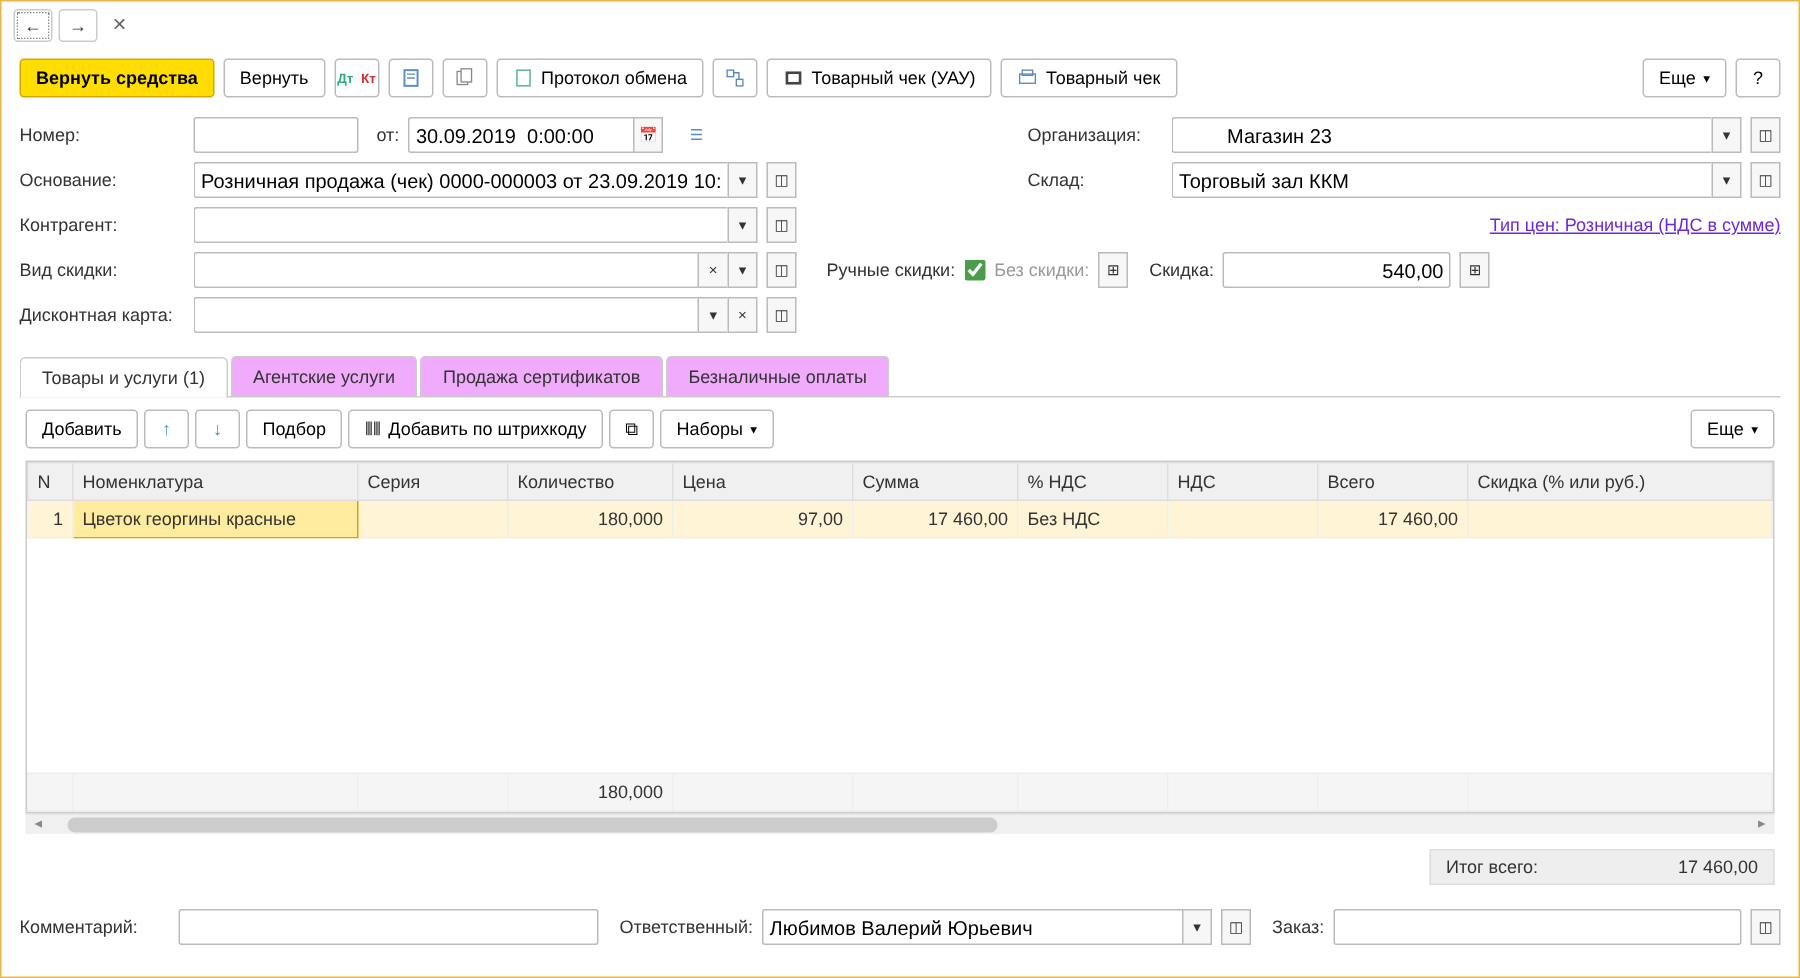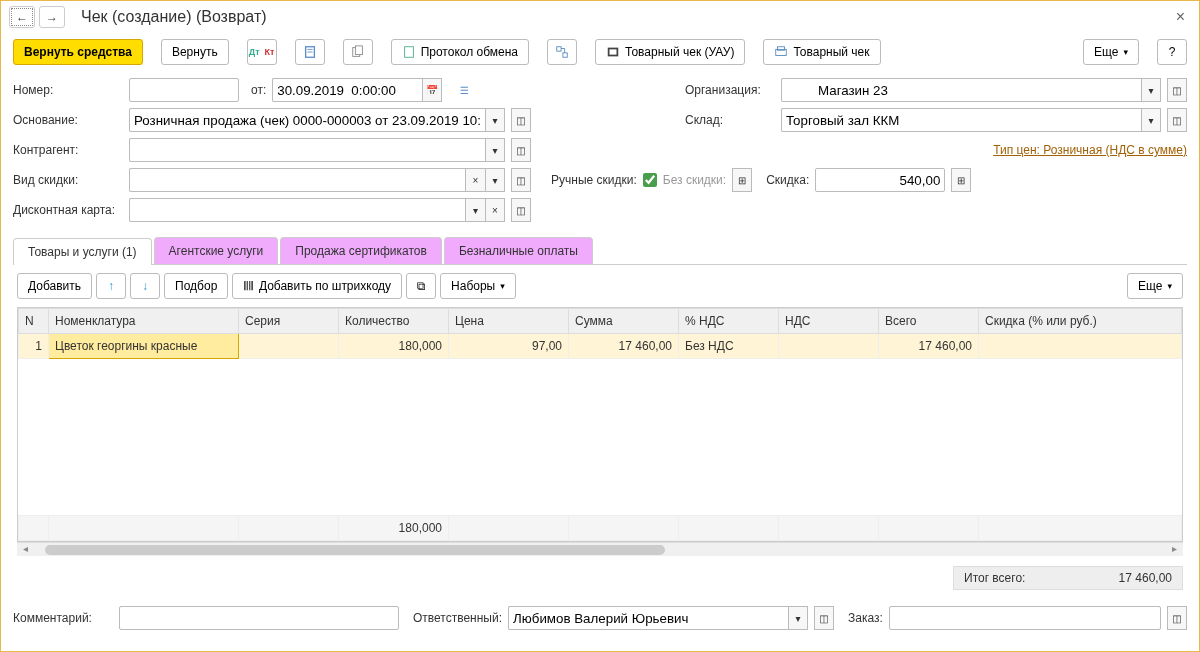--- a/index.html
+++ b/index.html
@@ -2,34 +2,34 @@
 <html><head>
 <meta charset="utf-8">
 <style>
 * { box-sizing: border-box; margin: 0; padding: 0; }
 body { font-family: Arial, sans-serif; font-size: 12px; background: #fff; color: #333; }
 .window { border: 1px solid #e8b84a; width: 1200px; height: 652px; position: relative; }
 .titlebar { display: flex; align-items: center; padding: 4px 8px; height: 32px; }
 .nav-btn { width: 26px; height: 22px; border: 1px solid #ccc; background: #fff; margin-right: 4px; border-radius: 3px; display: flex; align-items: center; justify-content: center; cursor: pointer; }
 .title { font-size: 16px; margin-left: 12px; flex: 1; }
 .close-x { font-size: 16px; color: #666; cursor: pointer; padding: 0 6px; }
-.toolbar { display: flex; align-items: center; padding: 6px 12px; gap: 18px; justify-content: space-between; }
+.toolbar { display: flex; align-items: center; padding: 6px 12px; gap: 6px; justify-content: space-between; }
 .btn { border: 1px solid #bbb; background: #fff; padding: 4px 10px; border-radius: 3px; cursor: pointer; font-size: 12px; display: inline-flex; align-items: center; gap: 5px; height: 26px; }
 .btn-yellow { background: #ffdd00; border-color: #d4a800; font-weight: bold; }
 .btn-icon { width: 30px; padding: 4px; justify-content: center; }
 .spacer { flex: 1; }
 .form-area { padding: 4px 12px; }
 .form-row { display: flex; align-items: center; min-height: 30px; gap: 6px; }
 .label { width: 110px; color: #333; }
 .input { border: 1px solid #bbb; background: #fff; height: 24px; padding: 2px 4px; border-radius: 2px; }
 .combo { display: inline-flex; }
 .combo .input { border-right: none; border-radius: 2px 0 0 2px; }
 .combo .sbtn, .sbtn { width: 20px; height: 24px; border: 1px solid #bbb; background: #f7f7f7; display: inline-flex; align-items: center; justify-content: center; font-size: 10px; cursor: pointer; }
 .combo .sbtn:not(:last-child) { border-right: none; }
-.link { color: #a16207; text-decoration: underline; cursor: pointer; }
+.link { color: #6d28d9; text-decoration: underline; cursor: pointer; }
 .chk { width: 14px; height: 14px; accent-color: #4a9d4a; }
 .tabs { display: flex; border-bottom: 1px solid #ccc; margin: 8px 12px 0; }
 .tab { padding: 6px 14px; border: 1px solid #ccc; border-bottom: none; background: #f0abfc; cursor: pointer; border-radius: 4px 4px 0 0; margin-right: 2px; }
 .tab.active { background: #fff; position: relative; top: 1px; }
 .subtoolbar { display: flex; align-items: center; padding: 8px 16px; gap: 4px; }
 .table-wrap { margin: 0 16px; border: 1px solid #ccc; }
 table { width: 100%; border-collapse: collapse; }
 th { background: #f0f0f0; border: 1px solid #ddd; padding: 5px 6px; text-align: left; font-weight: normal; font-size: 12px; }
 td { border: 1px solid #eee; padding: 5px 6px; }
 .row-sel td { background: #fff5d6; }
@@ -46,21 +46,20 @@
 .grey-text { color: #999; }
 .nav-outline { outline: 1px dotted #888; outline-offset: -3px; }
 </style>
 </head>
 <body>
 <div class="window">
 
 <div class="titlebar">
   <div class="nav-btn nav-outline">←</div>
   <div class="nav-btn">→</div>
-  <div class="title">Чек (создание) (Возврат)</div>
   <div class="close-x">×</div>
 </div>
 
 <div class="toolbar">
   <button class="btn btn-yellow">Вернуть средства</button>
   <button class="btn">Вернуть</button>
   <button class="btn btn-icon">
         <span style="color:#3a8;font-size:9px;font-weight:bold">Дт</span>
         <span style="color:#c33;font-size:9px;font-weight:bold">Кт</span>
       </button>
@@ -164,21 +163,21 @@
       <input class="input" style="width: 336px;">
       <span class="sbtn">×</span>
       <span class="sbtn">▾</span>
     </span>
     <span class="sbtn">◫</span>
     <span style="margin-left:14px">Ручные скидки:</span>
     <input type="checkbox" class="chk" checked="" style="">
     <span class="grey-text">Без скидки:</span>
     <span class="sbtn">⊞</span>
     <span style="margin-left:8px">Скидка:</span>
-    <input class="input num-r" style="width: 130px;" value="540,00">
+    <input class="input num-r" style="width: 152px;" value="540,00">
     <span class="sbtn">⊞</span>
   </div>
 
   <div class="form-row">
     <span class="label">Дисконтная карта:</span>
     <span class="combo">
       <input class="input" style="width: 336px;">
       <span class="sbtn">▾</span>
       <span class="sbtn">×</span>
     </span>

